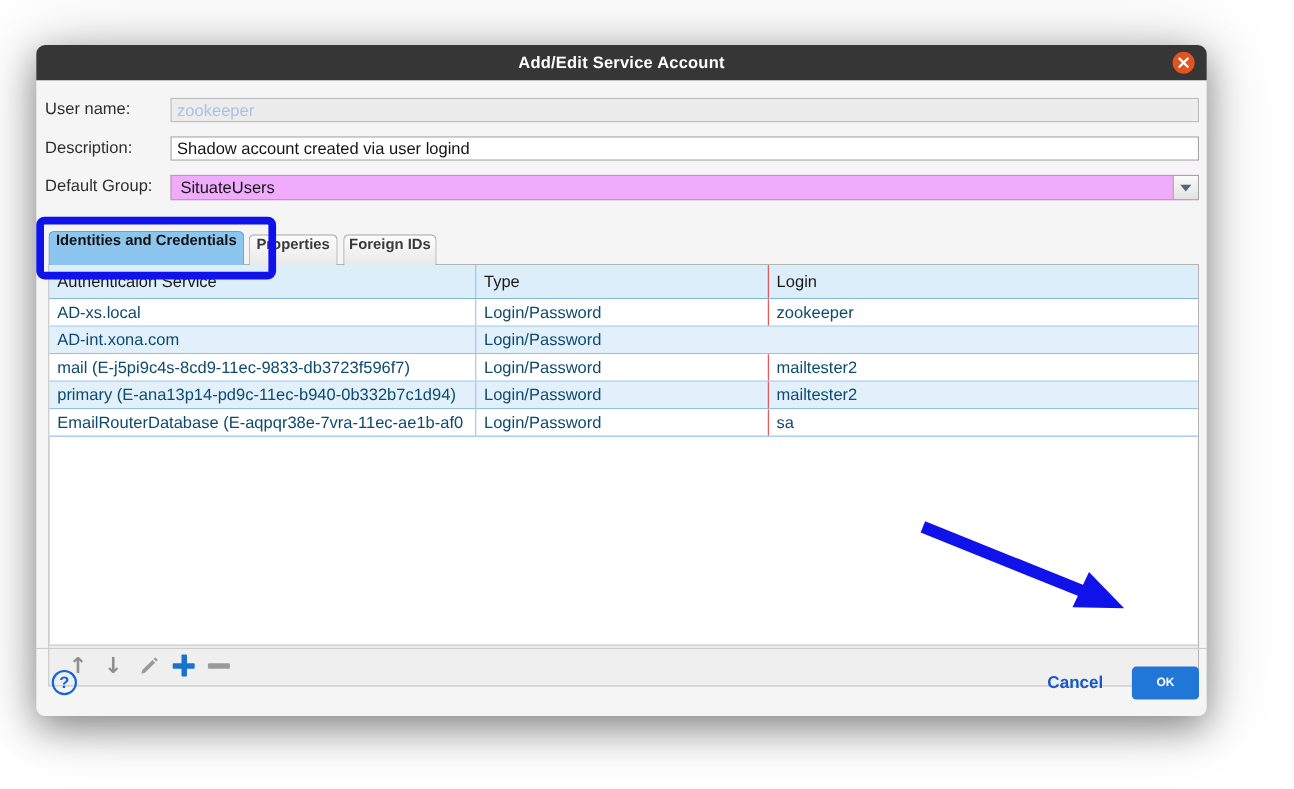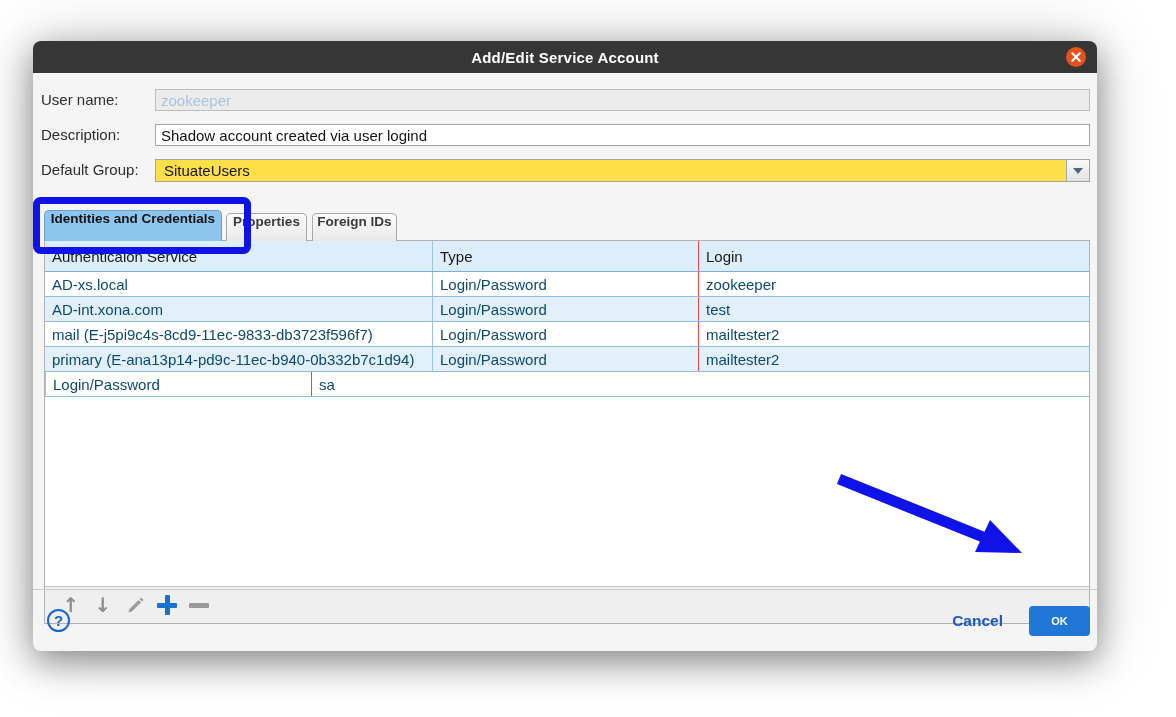--- a/index.html
+++ b/index.html
@@ -18,21 +18,21 @@
                background:#e4531d; cursor:pointer; }
   .close-btn svg { position:absolute; left:0; top:0; }
 
   
   .frm-label { position:absolute; left:8px; width:110px; text-align:left; font-size:15px;
                color:#2e2e2e; line-height:22px; white-space:nowrap; }
   .frm-input { position:absolute; left:122px; width:935px; height:22px; font-size:15px;
                font-family:"Liberation Sans", sans-serif; padding:0 5px; color:#141414;
                border:1px solid #a4a4a4; background:#ffffff; outline:none; }
   .frm-input.disabled { background:#ececec; border-color:#bdbdbd; color:#a9c3df; }
-  .combo { position:absolute; left:122px; width:935px; height:23px; background:#fde047;
+  .combo { position:absolute; left:122px; width:935px; height:23px; background:#f0abfc;
            border:1px solid #a4a4a4; }
   .combo-value { position:absolute; left:8px; top:0; line-height:21px; font-size:15px; color:#141414; }
   .combo-btn { position:absolute; right:0; top:0; bottom:0; width:23px;
                background:linear-gradient(#fafafa,#e2e2e2); border-left:1px solid #aaaaaa;
                display:flex; align-items:center; justify-content:center; cursor:pointer; }
   .combo-tri { width:0; height:0; border-left:5px solid transparent; border-right:5px solid transparent;
                border-top:6px solid #51657a; }
 
   
   .tab { position:absolute; display:flex; align-items:flex-start; justify-content:center;
@@ -141,33 +141,33 @@
       </div>
 
       <div class="trow">
         <div class="td c1">AD-xs.local</div>
         <div class="td c2">Login/Password</div>
         <div class="td c3">zookeeper</div>
       </div>
       <div class="trow alt">
         <div class="td c1">AD-int.xona.com</div>
         <div class="td c2">Login/Password</div>
-        <div class="td c3">test</div>
       </div>
       <div class="trow">
         <div class="td c1">mail (E-j5pi9c4s-8cd9-11ec-9833-db3723f596f7)</div>
         <div class="td c2">Login/Password</div>
         <div class="td c3">mailtester2</div>
       </div>
       <div class="trow alt">
         <div class="td c1">primary (E-ana13p14-pd9c-11ec-b940-0b332b7c1d94)</div>
         <div class="td c2">Login/Password</div>
         <div class="td c3">mailtester2</div>
       </div>
       <div class="trow">
+        <div class="td c1">EmailRouterDatabase (E-aqpqr38e-7vra-11ec-ae1b-af0</div>
         <div class="td c2">Login/Password</div>
         <div class="td c3">sa</div>
       </div>
 
       <div class="ttoolbar">
         <div class="tool">
           <span class="arrow-glyph">↑</span>
         </div>
         <div class="tool">
           <span class="arrow-glyph">↓</span>

